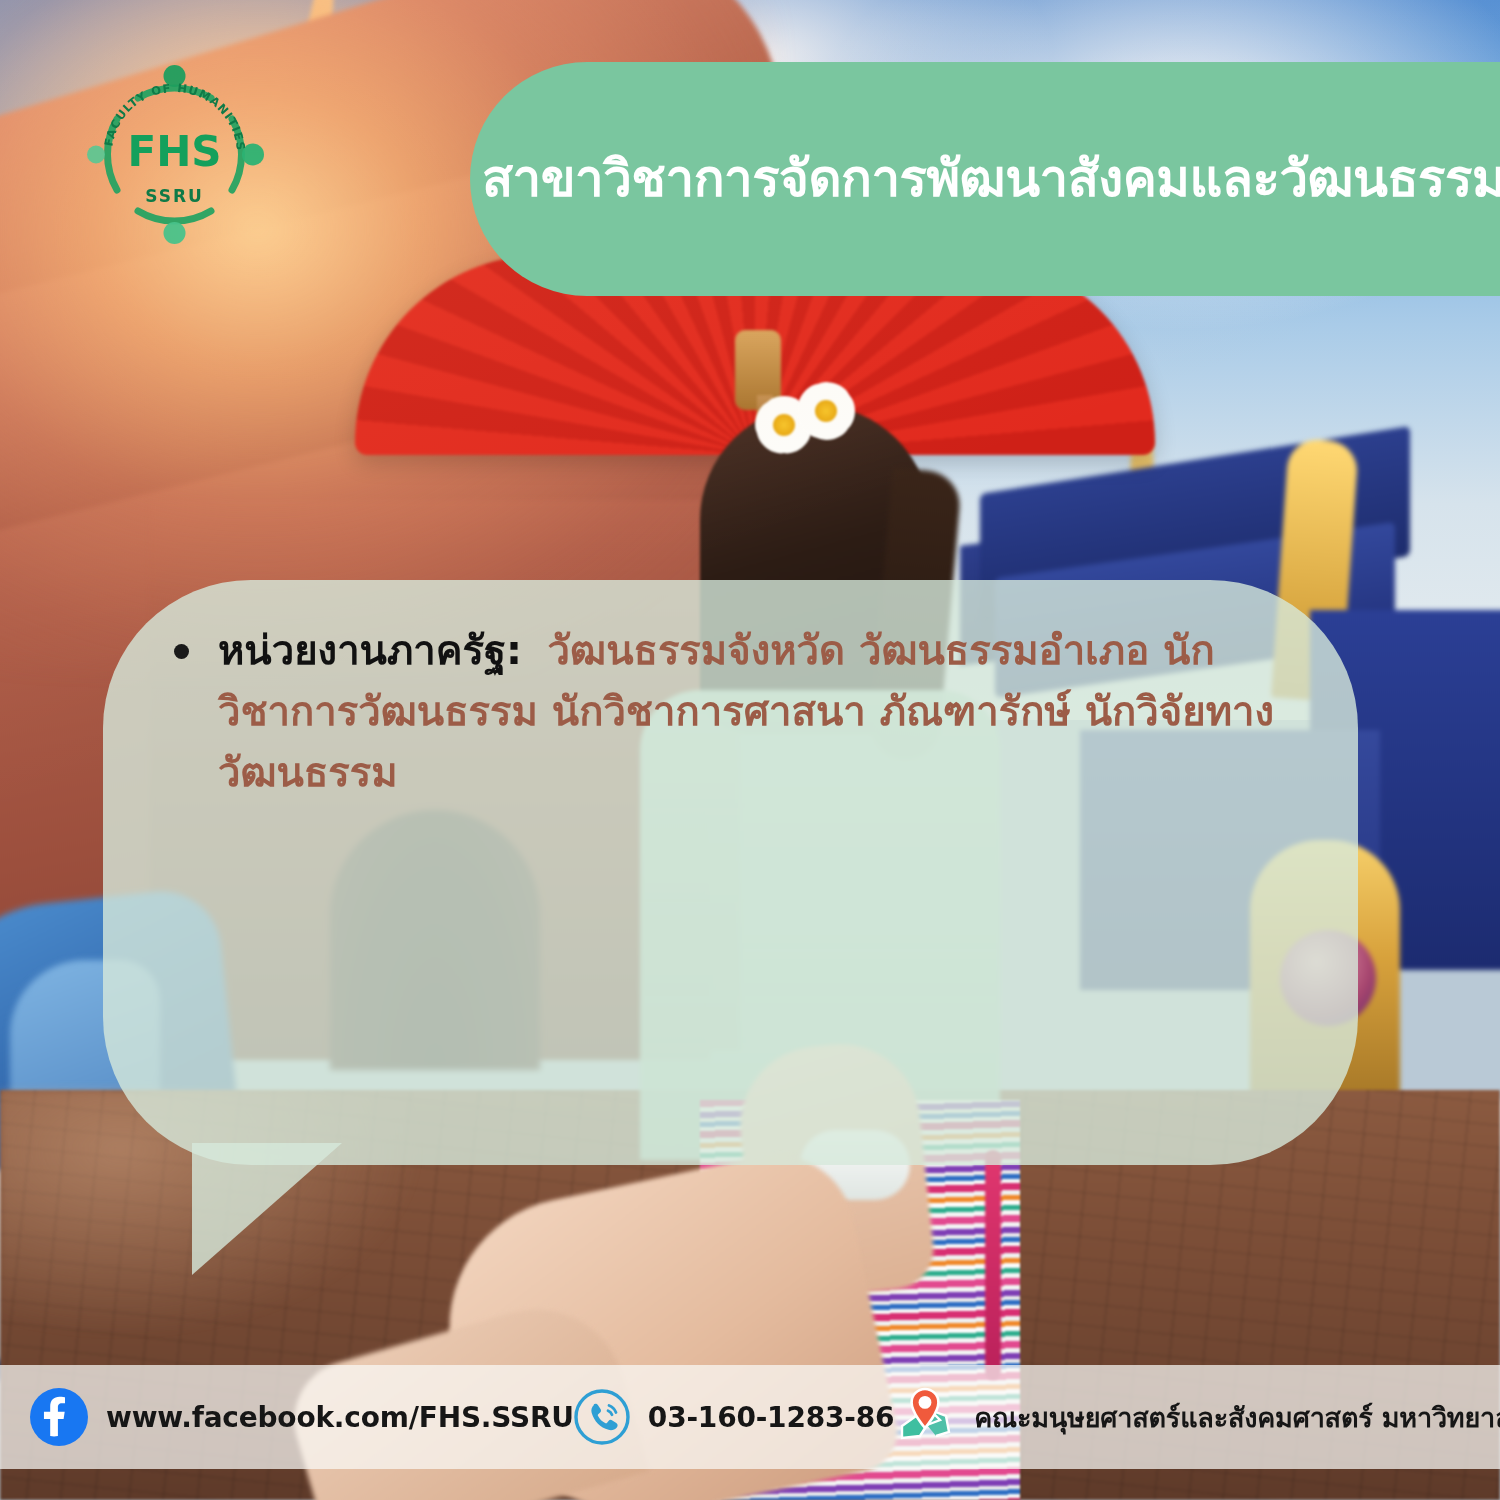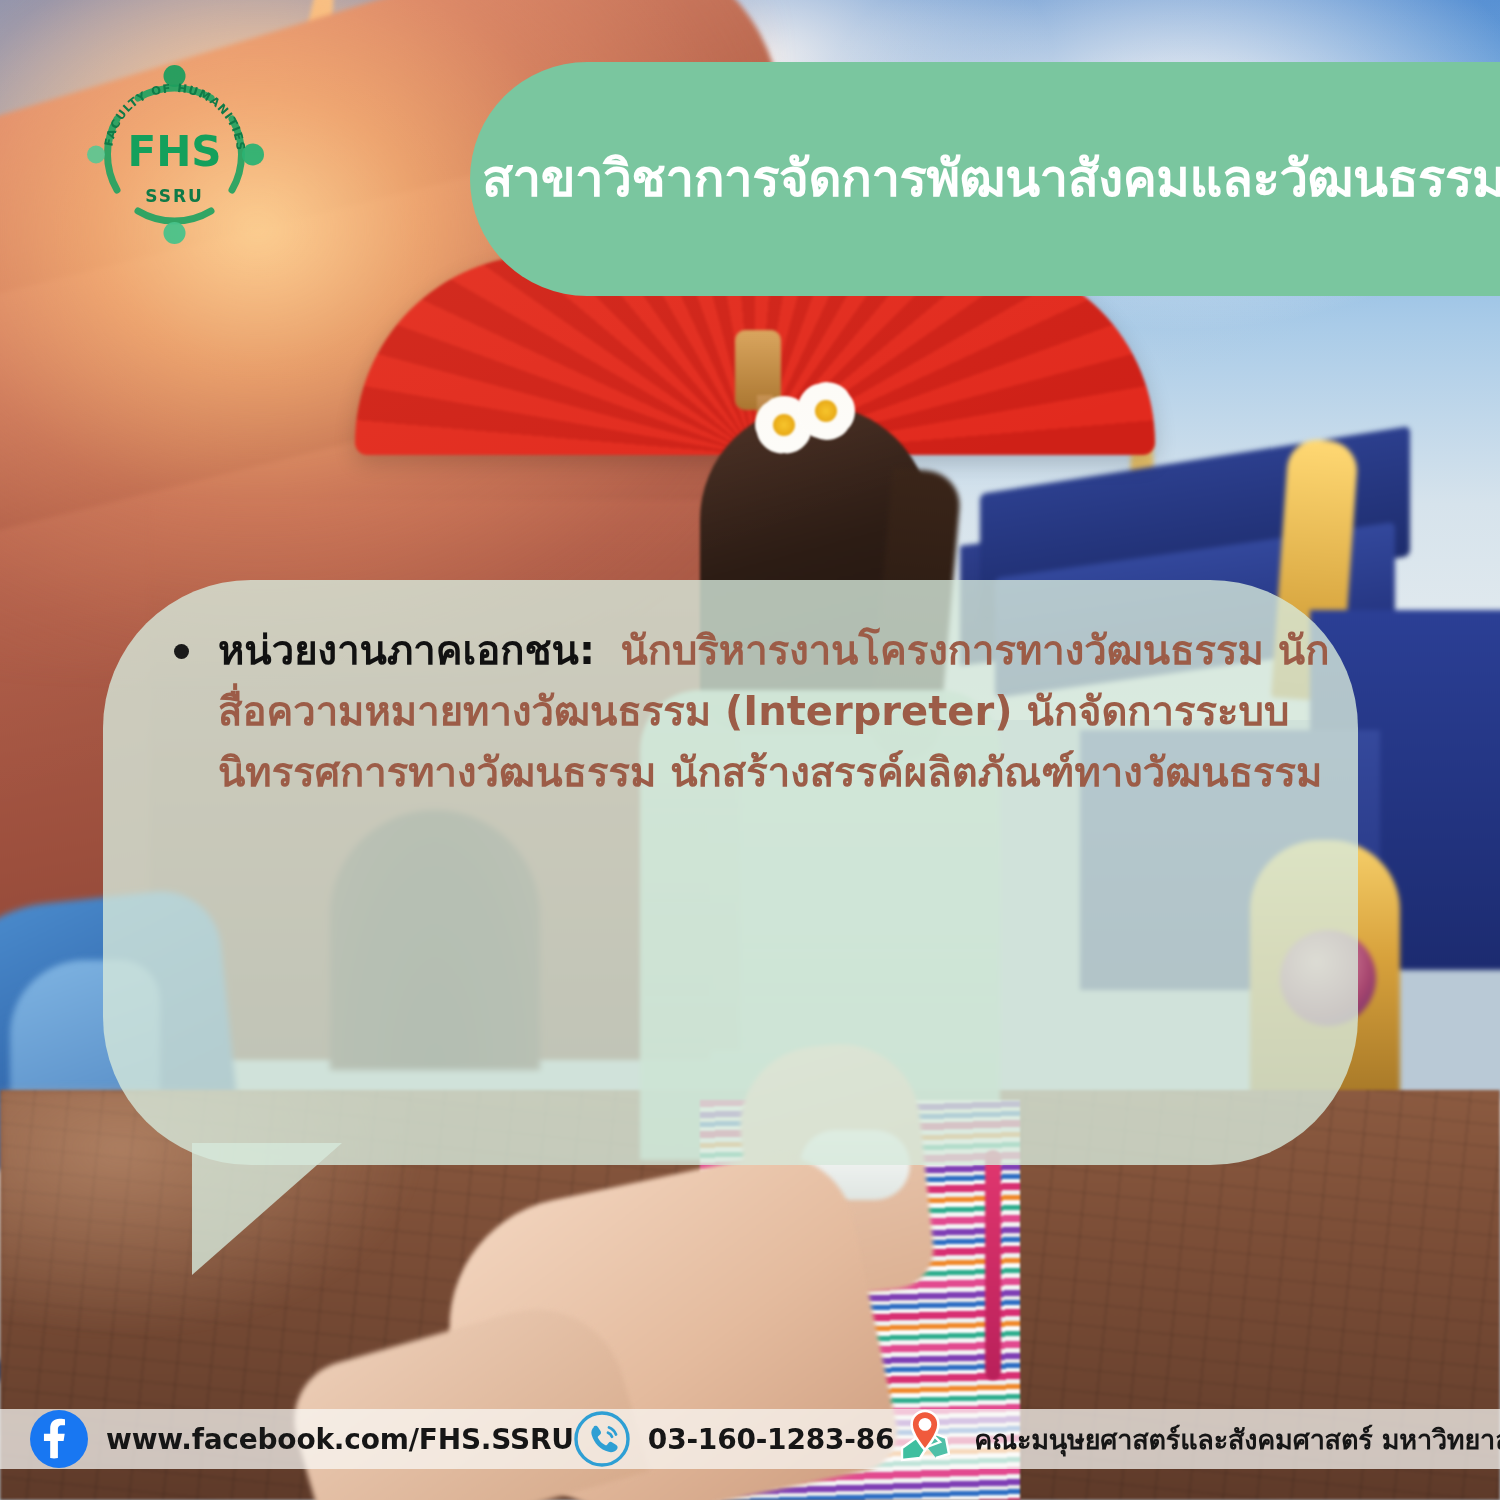--- a/index.html
+++ b/index.html
@@ -340,21 +340,21 @@
     font-weight: bold;
   }
   .val {
     color: #9c5c47;
     font-weight: bold;
   }
 
   
   .footer {
     position: absolute;
-    left: 0; bottom: 31px; width: 1500px; height: 60px;
+    left: 0; bottom: 31px; width: 1500px; height: 104px;
     background: rgba(250,249,247,.72);
     display: flex; align-items: center;
     padding-left: 30px;
     box-sizing: border-box;
     margin-top: 8px;
   }
   .fgroup { display: flex; align-items: center; }
   .fgroup .ficon { flex: 0 0 auto; display: block; }
   .ftext {
     font-size: 28px;
@@ -477,22 +477,22 @@
   <div class="header-banner">
     <div class="header-line">สาขาวิชาการจัดการพัฒนาสังคมและวัฒนธรรม</div>
   </div>
 
   <div class="bubble"></div>
   <div class="bubble-tail"></div>
 
   <div class="bubble-inner">
     <ul class="points">
       <li>
-        <span class="lbl">หน่วยงานภาคเอกชน:</span>
-        <span>&nbsp;</span><span class="val">นักบริหารงานโครงการทางวัฒนธรรม นักสื่อความหมายทางวัฒนธรรม (Interpreter) นักจัดการระบบนิทรรศการทางวัฒนธรรม นักสร้างสรรค์ผลิตภัณฑ์ทางวัฒนธรรม</span>
+        <span class="lbl">หน่วยงานภาครัฐ:</span>
+        <span>&nbsp;</span><span class="val">วัฒนธรรมจังหวัด วัฒนธรรมอำเภอ นักวิชาการวัฒนธรรม นักวิชาการศาสนา ภัณฑารักษ์ นักวิจัยทางวัฒนธรรม</span>
       </li>
     </ul>
   </div>
 
   <div class="footer">
 
     <div class="fgroup">
       <svg class="ficon" width="58" height="58" viewBox="0 0 58 58">
         <circle cx="29" cy="29" r="29" fill="#1877f2"></circle>
         <path d="M33.6 30.9l1.1-7.1h-6.8v-4.6c0-1.95.95-3.85 4.0-3.85h3.1V9.3S32.2 8.8 29.5 8.8c-5.6 0-9.3 3.4-9.3 9.55v5.45h-6.25v7.1h6.25v17.2c1.25.2 2.55.3 3.85.3s2.6-.1 3.85-.3V30.9z" fill="#ffffff"></path>

